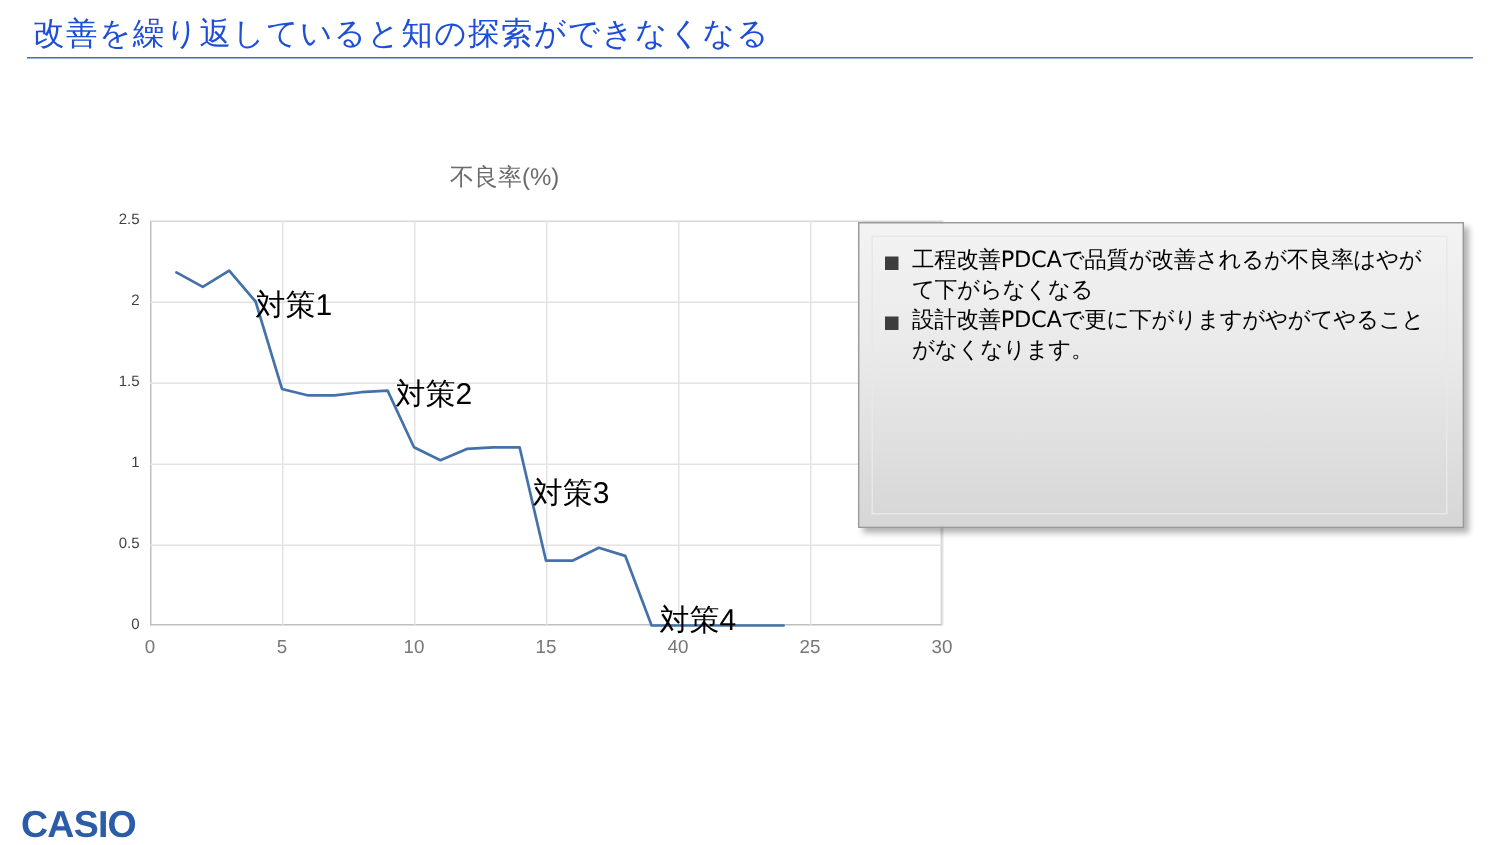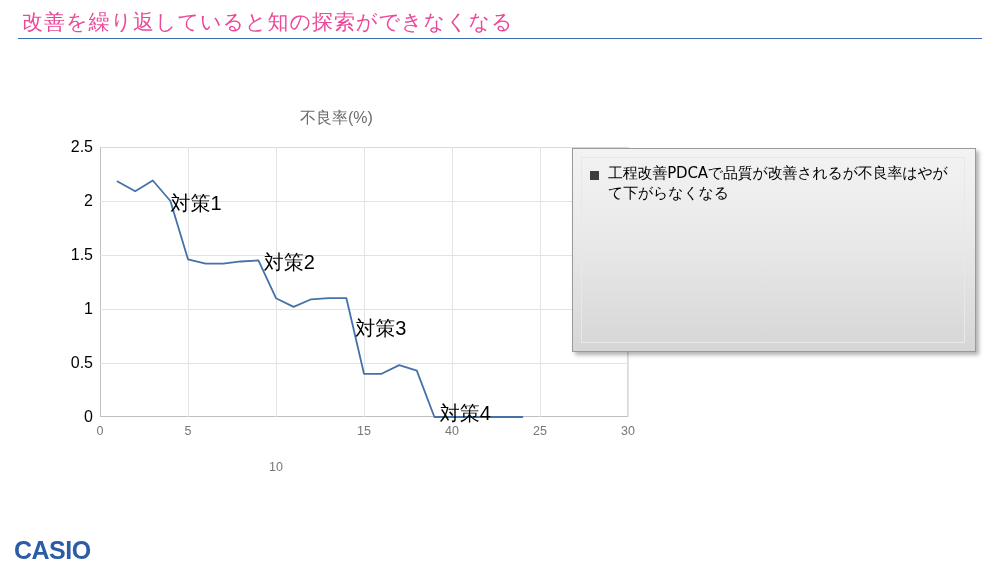--- a/index.html
+++ b/index.html
@@ -8,21 +8,21 @@
     width:1000px; height:563px;
     background:#ffffff;
     font-family:"Liberation Sans","DejaVu Sans",sans-serif;
     overflow:hidden;
     position:relative;
   }
 
   
   #slide-title {
     position:absolute; left:22px; top:8px;
-    font-size:21px; color:#ec4899; letter-spacing:1px;
+    font-size:21px; color:#1d4ed8; letter-spacing:1px;
     white-space:nowrap;
   }
   #title-rule {
     position:absolute; left:18px; top:38px; width:964px; height:0;
     border-bottom:1.5px solid #3a6fb5;
   }
 
   
   #chart-area { position:absolute; left:0; top:0; width:1000px; height:563px; }
   #chart-title {
@@ -38,21 +38,21 @@
     border-top:1px solid #d9d9d9;
     border-right:1px solid #d9d9d9;
     border-left:1px solid #bfbfbf;
     border-bottom:1px solid #bfbfbf;
   }
   .gridline-h { position:absolute; left:0; width:100%; height:0; border-top:1px solid #e3e3e3; }
   .gridline-v { position:absolute; top:0; height:100%; width:0; border-left:1px solid #e3e3e3; }
 
   .ytick {
     position:absolute; right:calc(100% + 7px);
-    font-size:16px; color:#000000; white-space:nowrap;
+    font-size:10px; color:#404040; white-space:nowrap;
     transform:translateY(-50%);
   }
   .xtick {
     position:absolute; top:calc(100% + 7px);
     font-size:12.5px; color:#777; white-space:nowrap;
     transform:translateX(-50%);
   }
   #series-svg { position:absolute; inset:0; overflow:visible; }
 
   .annotation {
@@ -114,21 +114,21 @@
         <div class="ytick" style="top: 270px;">0</div>
         <div class="ytick" style="top: 216px;">0.5</div>
         <div class="ytick" style="top: 162px;">1</div>
         <div class="ytick" style="top: 108px;">1.5</div>
         <div class="ytick" style="top: 54px;">2</div>
         <div class="ytick" style="top: 0px;">2.5</div>
       </div>
     <div id="xticks">
         <div class="xtick" style="left: 0px;">0</div>
         <div class="xtick" style="left: 88px;">5</div>
-        <div class="xtick" style="left: 176px; margin-top: 36px;">10</div>
+        <div class="xtick" style="left: 176px;">10</div>
         <div class="xtick" style="left: 264px;">15</div>
         <div class="xtick" style="left: 352px;">40</div>
         <div class="xtick" style="left: 440px;">25</div>
         <div class="xtick" style="left: 528px;">30</div>
       </div>
     <svg id="series-svg" viewBox="0 0 528 270" preserveAspectRatio="none">
       <polyline id="series-path" fill="none" stroke="#4472a8" stroke-width="1.8" stroke-linejoin="round" stroke-linecap="round" vector-effect="non-scaling-stroke" points="17.60,34.56 35.20,44.28 52.80,33.48 70.40,54.00 88.00,112.32 105.60,116.64 123.20,116.64 140.80,114.48 158.40,113.40 176.00,151.20 193.60,159.84 211.20,152.28 228.80,151.20 246.40,151.20 264.00,226.80 281.60,226.80 299.20,218.16 316.80,223.56 334.40,270.00 352.00,270.00 369.60,270.00 387.20,270.00 404.80,270.00 422.40,270.00"></polyline>
     </svg>
     <div id="annotations">
         <div class="annotation" style="left: 70.4px; top: 43px;">対策1</div>
@@ -138,16 +138,20 @@
       </div>
   </div>
 </div>
 
 <div id="info-box">
   <div id="info-inner">
       <div class="info-item">
         <span class="info-bullet" style="background: rgb(61, 61, 61);"></span>
         <span class="info-text">工程改善PDCAで品質が改善されるが不良率はやがて下がらなくなる</span>
       </div>
+      <div class="info-item">
+        <span class="info-bullet" style="background: rgb(61, 61, 61);"></span>
+        <span class="info-text">設計改善PDCAで更に下がりますがやがてやることがなくなります。</span>
+      </div>
     </div>
 </div>
 
 <div id="casio-logo">CASIO</div>
 
 </body></html>

